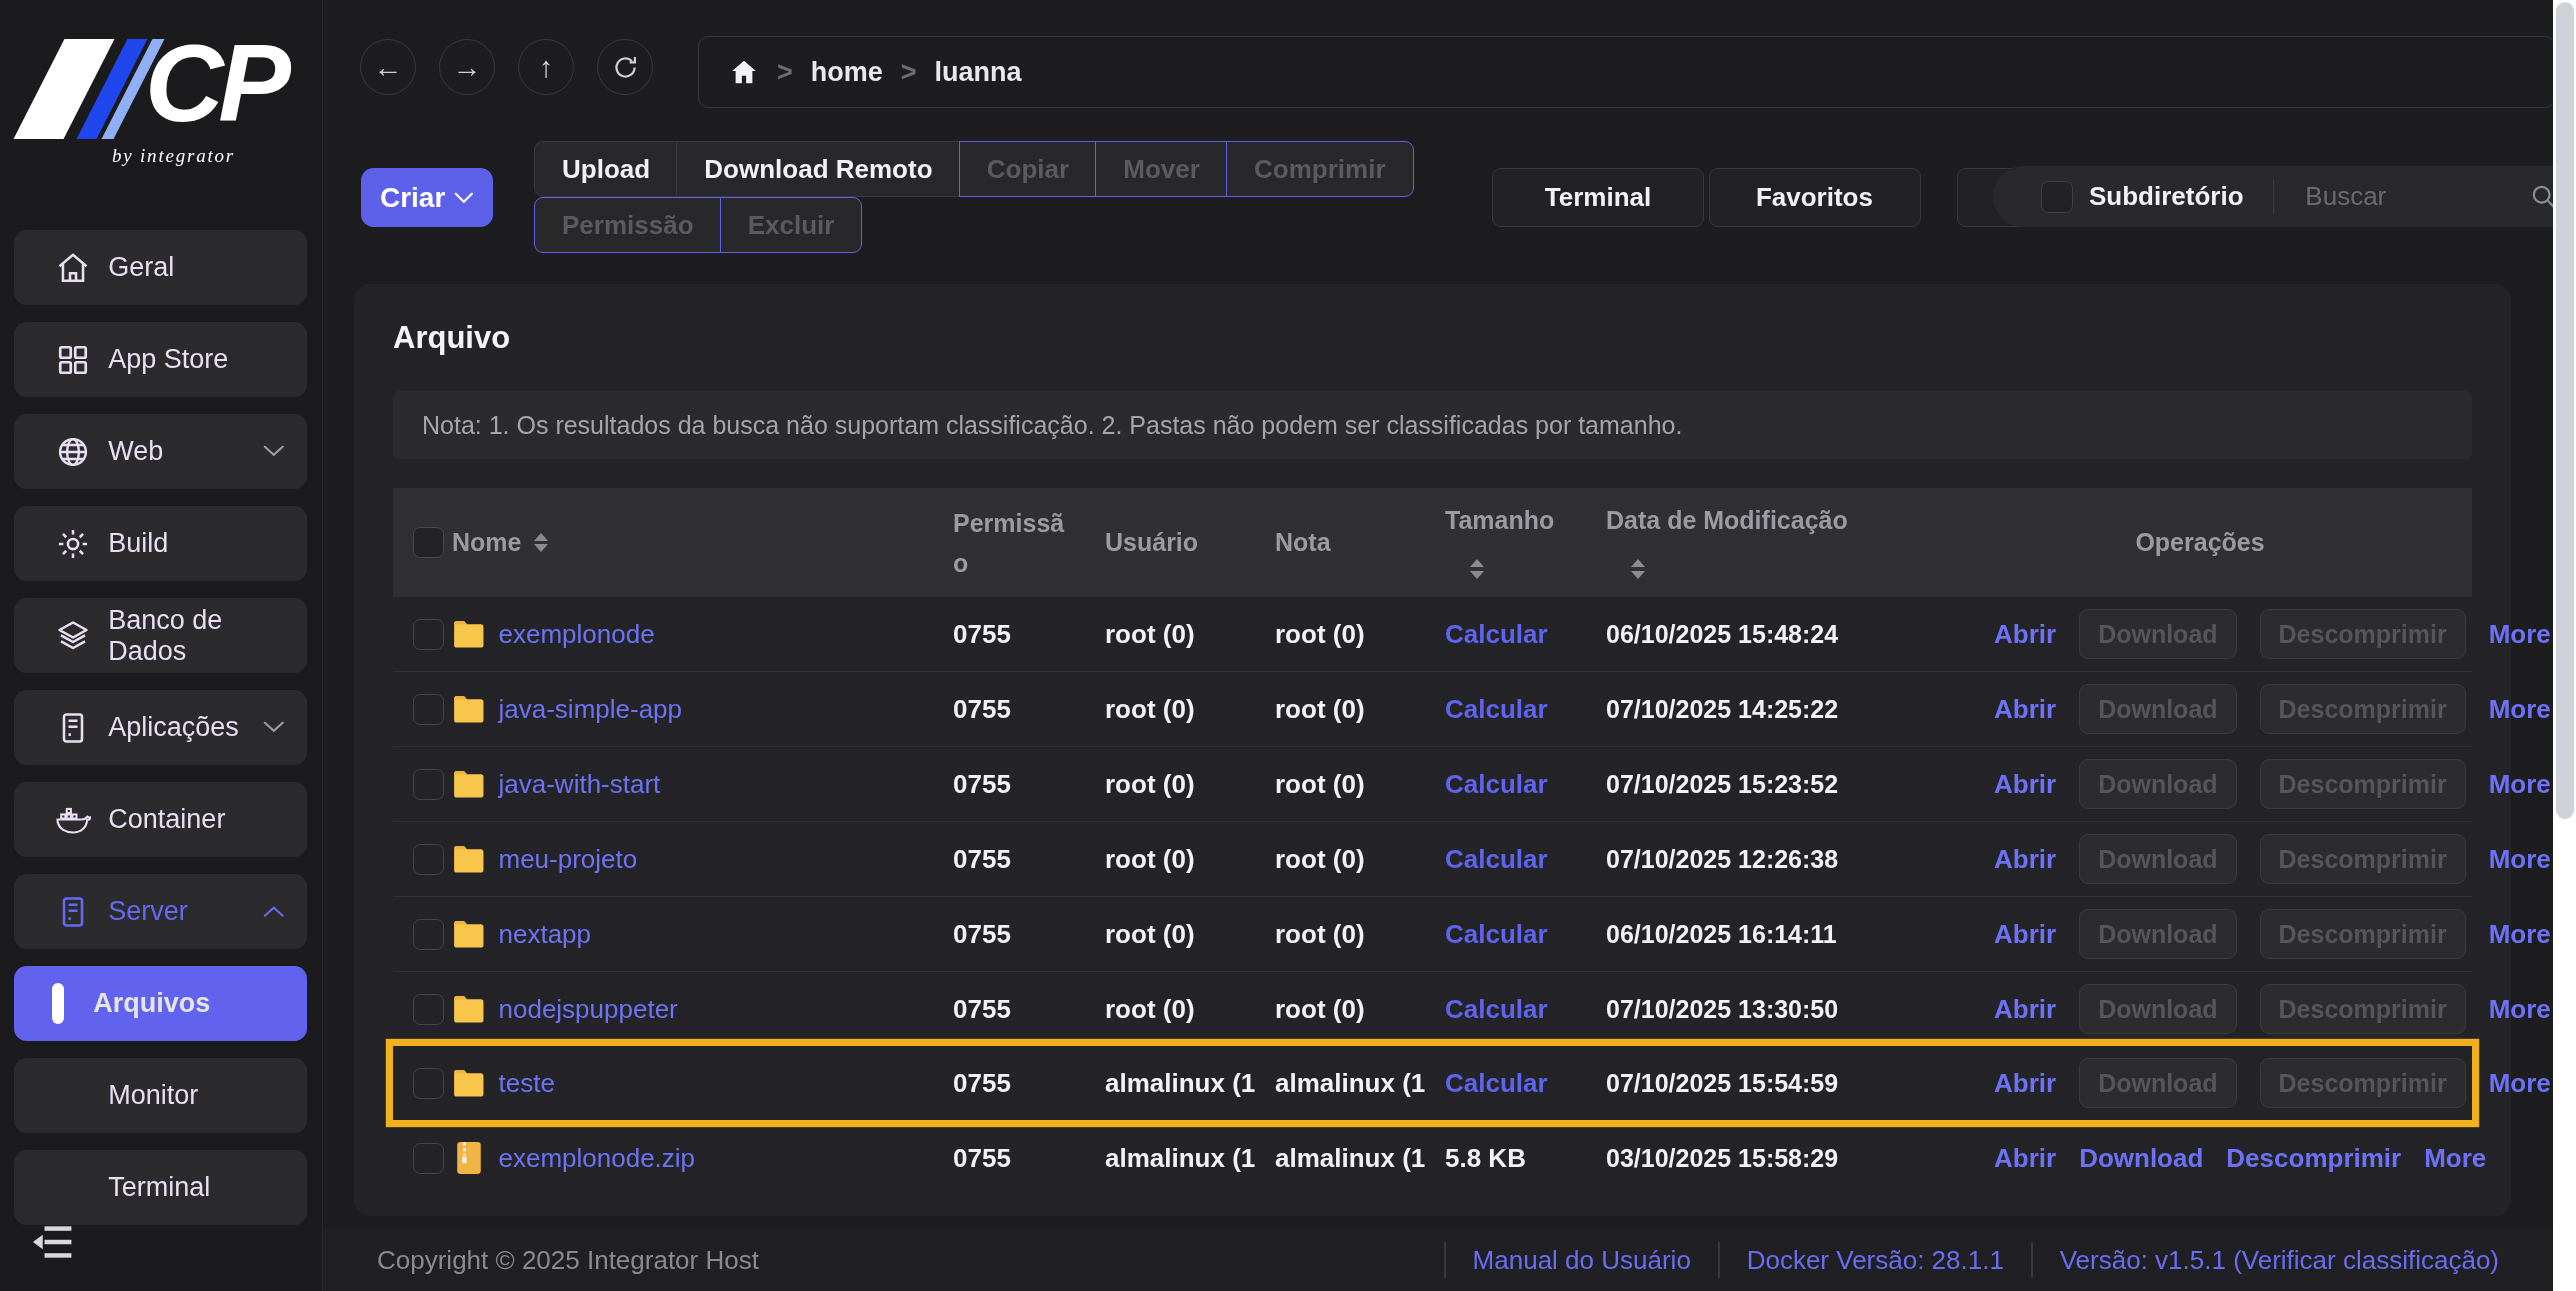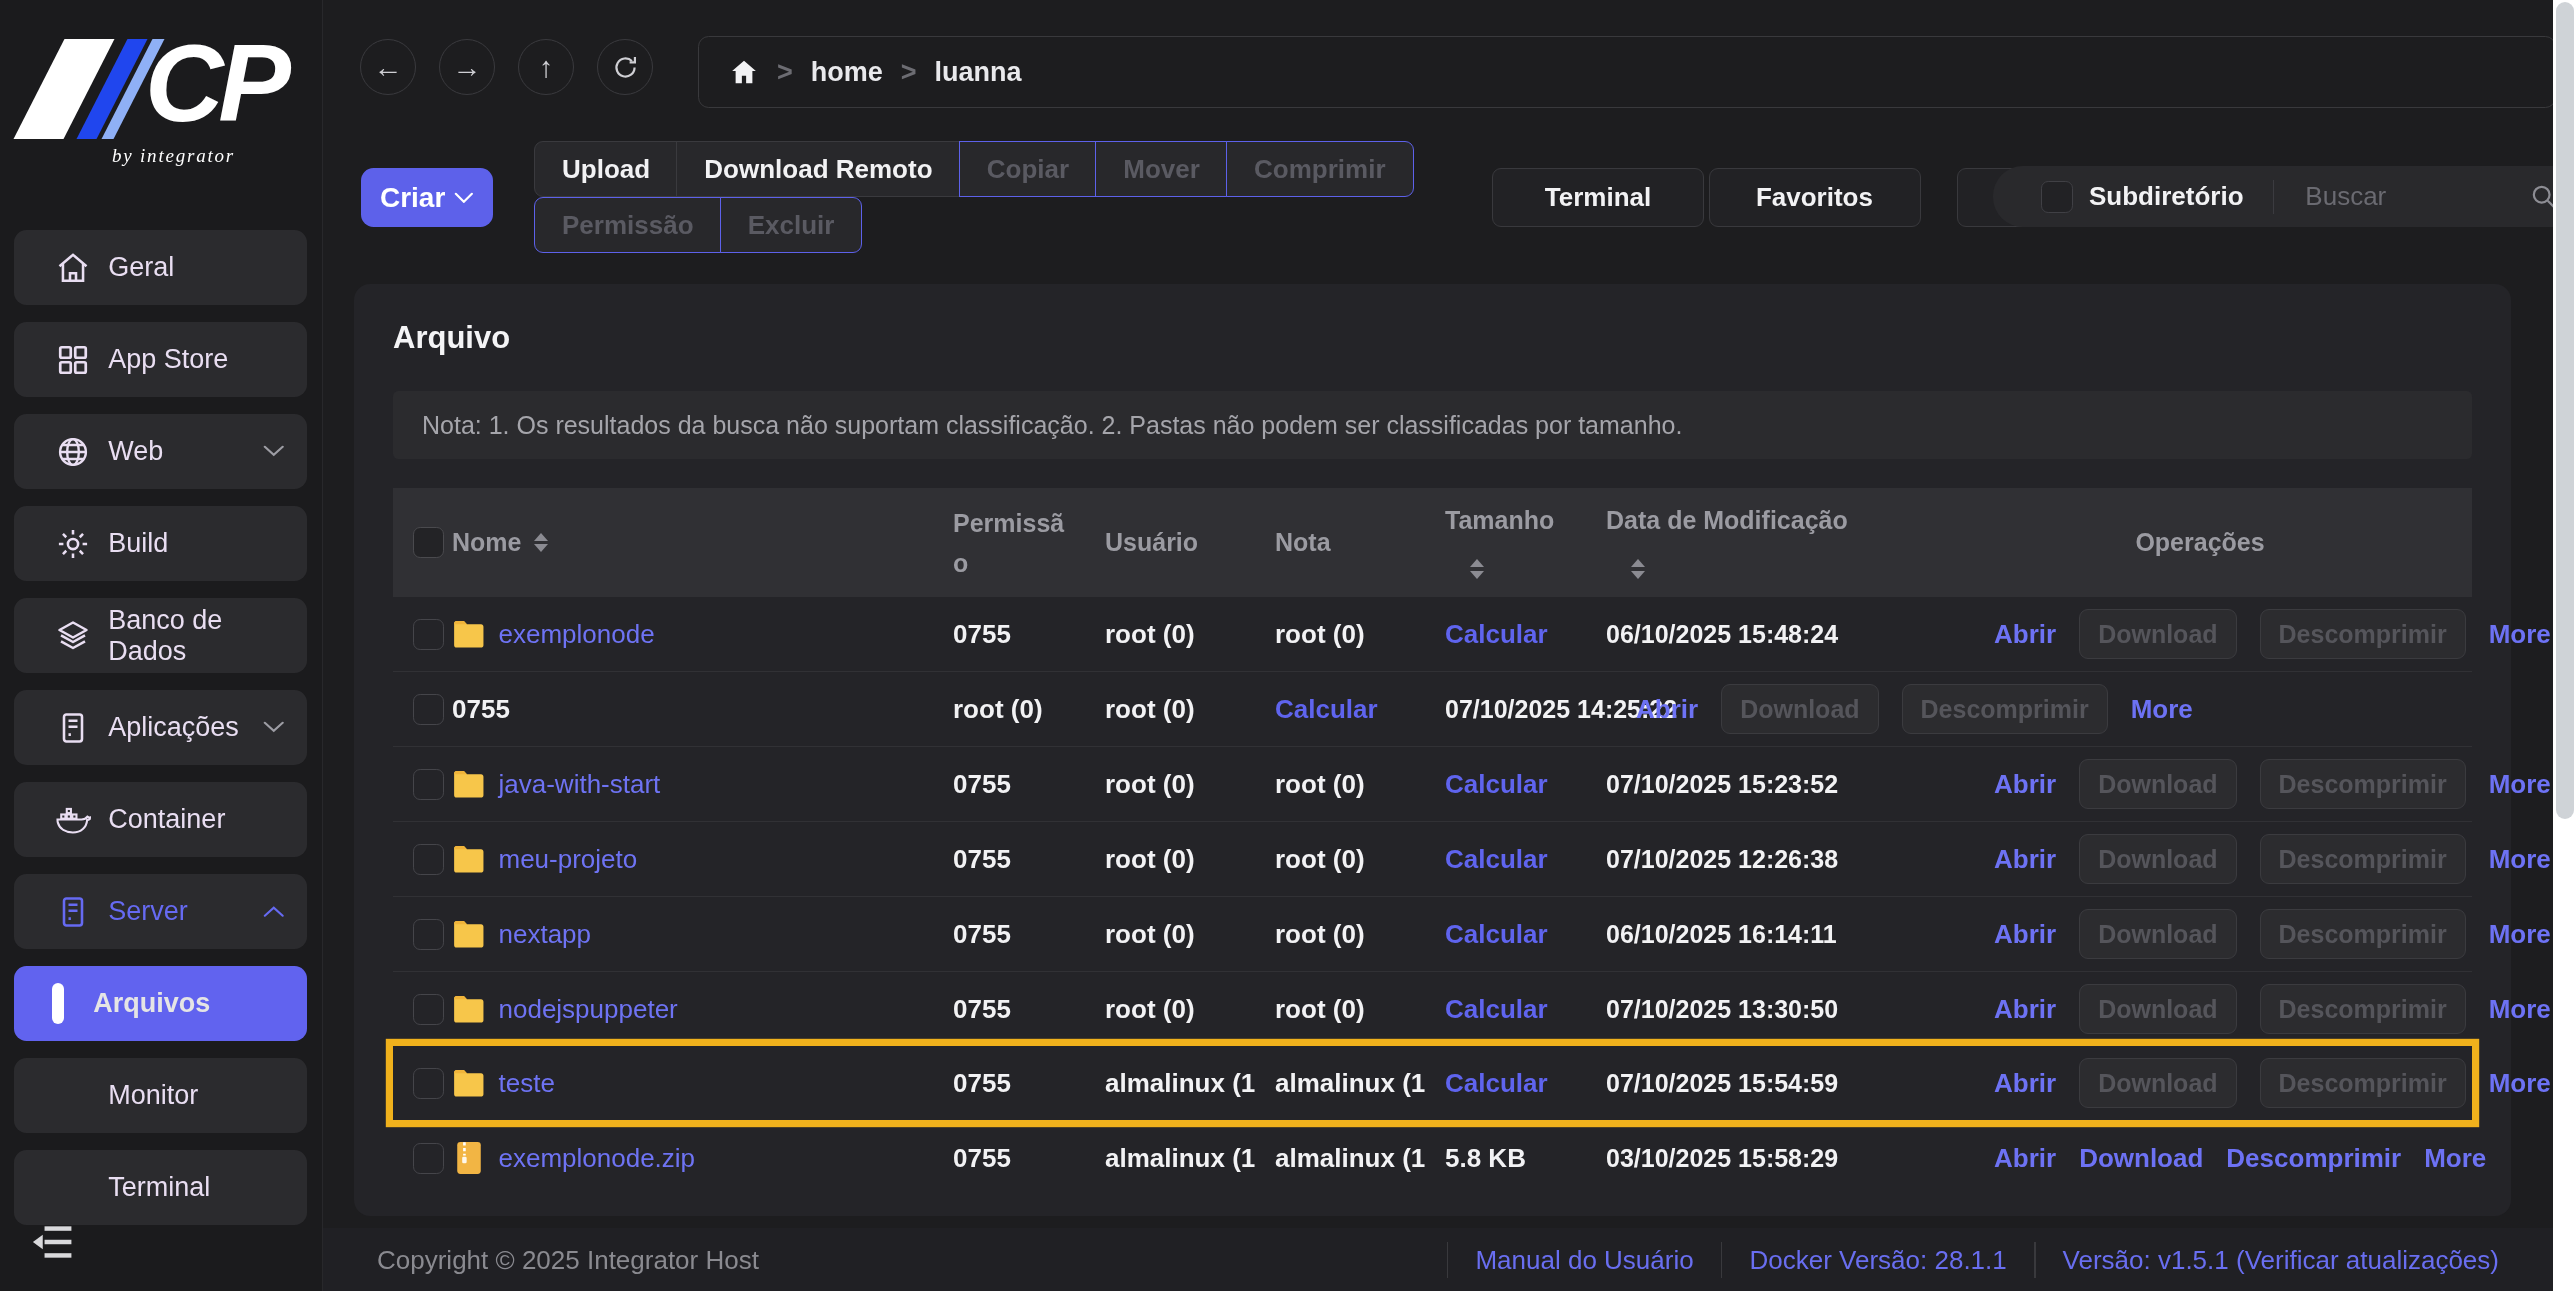--- a/index.html
+++ b/index.html
@@ -365,20 +365,29 @@
               <span class="op-link">Abrir</span>
               <span class="op-dis">Download</span>
               <span class="op-dis">Descomprimir</span>
               <span class="op-link">More</span>
             </div>
           </div>
           <div class="trow">
             <div>
               <div class="cb"></div>
             </div>
+            <div class="name-cell">
+              <span style="display: flex;">
+                <svg width="34" height="29" viewBox="0 0 24 20">
+                  <path fill="#f7c64a" d="M1.5 2.2C1.5 1.2 2.3.5 3.2.5h5.2l2.1 2.3h10c1 0 1.7.8 1.7 1.7v13c0 1-.8 1.7-1.7 1.7H3.2c-1 0-1.7-.8-1.7-1.7z"></path>
+                  <path fill="#f0b43a" d="M1.5 2.2C1.5 1.2 2.3.5 3.2.5h5.2l2.1 2.3H1.5z"></path>
+                </svg>
+              </span>
+              <span class="fname">java-simple-app</span>
+            </div>
             <div class="c-white">0755</div>
             <div class="c-white">root (0)</div>
             <div class="c-white">root (0)</div>
             <div class="c-link">Calcular</div>
             <div class="c-date">07/10/2025 14:25:22</div>
             <div class="ops-cell">
               <span class="op-link">Abrir</span>
               <span class="op-dis">Download</span>
               <span class="op-dis">Descomprimir</span>
               <span class="op-link">More</span>
@@ -540,21 +549,21 @@
   </div>
 
   <div class="footer">
     <div class="copyright">Copyright © 2025 Integrator Host</div>
     <div class="flinks" id="footer-links">
         <span class="fdiv"></span>
         <span class="flink">Manual do Usuário</span>
         <span class="fdiv"></span>
         <span class="flink">Docker Versão: 28.1.1</span>
         <span class="fdiv"></span>
-        <span class="flink">Versão: v1.5.1 (Verificar atualizações)</span>
+        <span class="flink">Versão: v1.5.1 (Verificar classificação)</span>
       </div>
   </div>
 
   <div class="scrollzone">
     <div class="scrollthumb"></div>
   </div>
 
 </div>
 
 

